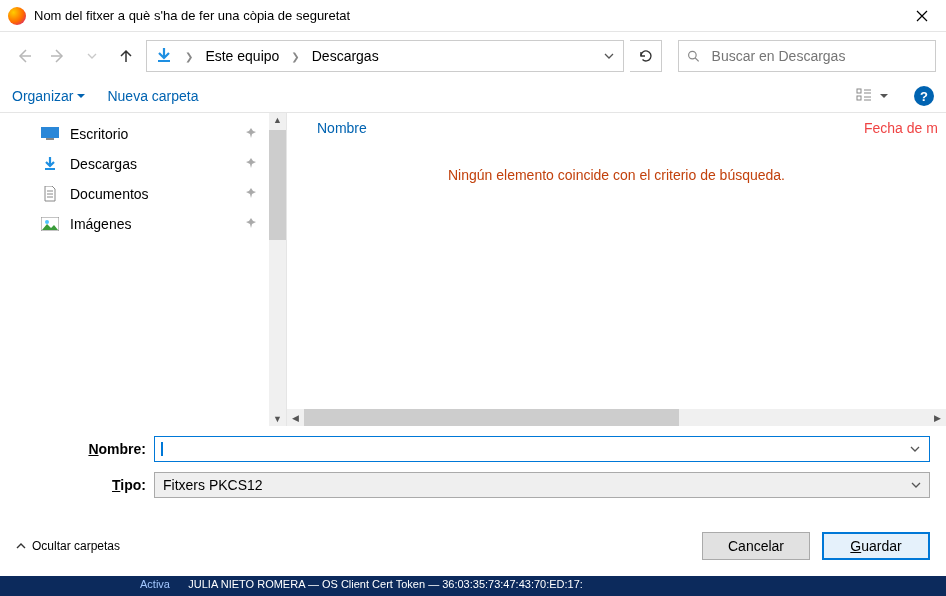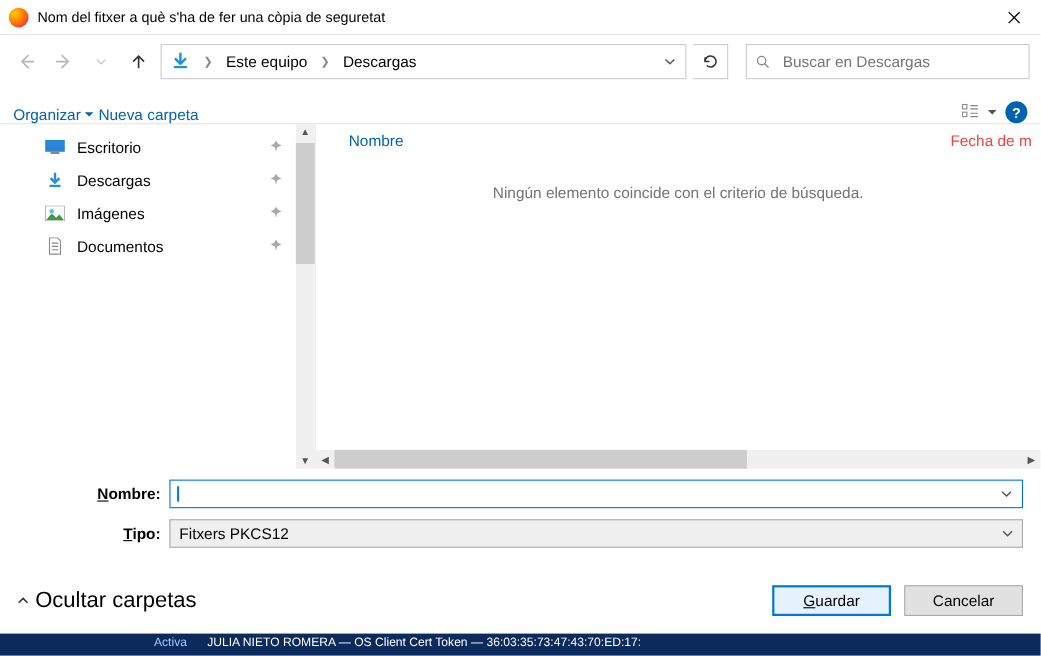--- a/index.html
+++ b/index.html
@@ -16,60 +16,60 @@
     .navbtn.disabled svg { opacity: .35; }
     .breadcrumb { flex: 1; display: flex; align-items: center; height: 32px; border: 1px solid #ccc; padding: 0 4px; gap: 2px; }
     .breadcrumb .dl-icon { width: 18px; height: 18px; margin: 0 4px; }
     .bc-sep { color: #888; padding: 0 6px; font-size: 10px; }
     .bc-item { padding: 2px 4px; font-size: 14px; }
     .bc-dd { width: 20px; text-align: center; color: #555; margin-left: auto; }
     .refresh { width: 32px; height: 32px; border: 1px solid #ccc; border-left: none; display: flex; align-items: center; justify-content: center; }
     .search { width: 258px; height: 32px; border: 1px solid #ccc; display: flex; align-items: center; padding: 0 8px; margin-left: 10px; gap: 12px; color: #777; }
     .search input { border: none; outline: none; width: 100%; font-size: 14px; }
 
-    .toolbar { display: flex; align-items: flex-end; height: 32px; padding: 0 12px; gap: 4px; }
+    .toolbar { display: flex; align-items: center; height: 32px; padding: 0 12px; gap: 22px; }
     .toolbar .link { color: #0063b1; font-size: 14px; cursor: pointer; display: flex; align-items: center; gap: 4px; }
     .toolbar .spacer { flex: 1; }
     .viewbtn { display: flex; align-items: center; gap: 6px; padding: 2px 4px; cursor: pointer; color: #555; }
     .helpbtn { width: 20px; height: 20px; border-radius: 50%; background: #0063b1; color: #fff; display: flex; align-items: center; justify-content: center; font-size: 13px; font-weight: bold; cursor: pointer; }
 
     .body { display: flex; height: 314px; border-top: 1px solid #e5e5e5; }
     .side { width: 286px; display: flex; position: relative; }
     .tree { flex: 1; padding-top: 6px; }
     .tree-item { display: flex; align-items: center; height: 30px; padding: 0 12px 0 40px; cursor: pointer; font-size: 14px; }
     .tree-item .pin { margin-left: auto; color: #8a8a8a; }
     .tree-vtrack { width: 17px; background: #f0f0f0; position: relative; }
     .tree-vtrack .thumb { position: absolute; top: 0; left: 0; right: 0; height: 110px; background: #cdcdcd; }
     .tree-vtrack .arrows { position: absolute; left: 0; right: 0; text-align: center; font-size: 9px; color: #555; }
 
     .icon-box { width: 20px; height: 16px; margin-right: 10px; display: inline-flex; align-items: center; justify-content: center; }
 
     .main { flex: 1; display: flex; flex-direction: column; border-left: 1px solid #e5e5e5; }
     .cols { display: flex; height: 30px; align-items: center; font-size: 14px; color: #333; }
     .cols .col-name { padding-left: 30px; flex: 1; color: #0063b1; }
     .cols .col-date { width: 82px; color: #ef4444; }
-    .empty { flex: 1; text-align: center; padding-top: 24px; color: #737373; font-size: 14px; }
+    .empty { flex: 1; text-align: center; padding-top: 24px; color: #c2410c; font-size: 14px; }
     .hscroll { height: 17px; background: #f0f0f0; display: flex; align-items: center; }
     .hscroll .ar { width: 17px; text-align: center; font-size: 9px; color: #555; }
     .hscroll .track { flex: 1; position: relative; height: 100%; }
     .hscroll .thumb { position: absolute; left: 0; top: 0; height: 100%; width: 60%; background: #cdcdcd; }
 
     .form { padding: 10px 16px 6px; }
     .form-row { display: flex; align-items: center; margin-bottom: 10px; }
     .form-row label { width: 138px; text-align: right; padding-right: 8px; font-size: 14px; font-weight: bold; }
     .form-row label .ul { text-decoration: underline; }
     .name-field { flex: 1; height: 26px; border: 1px solid #0078d7; display: flex; align-items: center; padding: 0 6px; }
     .name-field input { flex: 1; border: none; outline: none; font-size: 13px; }
     .name-field .dd { width: 16px; text-align: center; color: #555; }
     .type-field { flex: 1; height: 26px; border: 1px solid #aaa; background: #efefef; display: flex; align-items: center; padding: 0 8px; font-size: 14px; }
     .type-field .dd { margin-left: auto; color: #555; }
     .caret { border: 1px solid #0078d7; width: 0; height: 14px; }
 
     .footer { display: flex; align-items: center; padding: 18px 16px 20px; }
-    .hide-folders { display: flex; align-items: center; gap: 6px; font-size: 20px; cursor: pointer; text-align: right; }
+    .hide-folders { display: flex; align-items: center; gap: 6px; font-size: 12px; cursor: pointer; text-align: right; }
     .footer .spacer { flex: 1; }
     .btn { width: 108px; height: 28px; border: 1px solid #aaa; background: #e1e1e1; display: flex; align-items: center; justify-content: center; font-size: 14px; cursor: pointer; margin-left: 12px; }
     .btn.primary { border: 2px solid #0078d7; background: #e5f1fb; }
     .btn .ul { text-decoration: underline; }
 
     .bg-strip { position: absolute; left: 0; right: 0; bottom: 0; height: 20px; background: #0c2a5c; color: #a3c7ff; font-size: 11px; padding: 2px 120px 0 140px; overflow: hidden; white-space: nowrap; z-index: -1; }
     .bg-strip .w { color: #fff; }
   </style>
 </head>
 <body>
@@ -183,39 +183,39 @@
               <rect x="3" y="12" width="10" height="2" fill="#1e8fe2"></rect>
             </svg>
           </span>
         <span>Descargas</span>
         <span class="pin"><svg width="12" height="12" viewBox="0 0 12 12">
               <path d="M6 1 L8 4 L11 5 L7 7 L6 11 L5 7 L1 5 L4 4 Z" fill="#aaa"></path>
             </svg></span>
       </div>
       <div class="tree-item">
         <span class="icon-box">
+            <svg width="14" height="16" viewBox="0 0 14 16">
+              <path d="M2 0 H9 L12 3 V15 H2 Z" fill="#fff" stroke="#888"></path>
+              <path d="M4 5 H10 M4 8 H10 M4 11 H10" stroke="#888"></path>
+            </svg>
+          </span>
+        <span>Documentos</span>
+        <span class="pin"><svg width="12" height="12" viewBox="0 0 12 12">
+              <path d="M6 1 L8 4 L11 5 L7 7 L6 11 L5 7 L1 5 L4 4 Z" fill="#aaa"></path>
+            </svg></span>
+      </div>
+      <div class="tree-item">
+        <span class="icon-box">
             <svg width="18" height="14" viewBox="0 0 18 14">
               <rect x="0" y="0" width="18" height="14" fill="#fff" stroke="#888"></rect>
               <circle cx="6" cy="5" r="2" fill="#4fc3ff"></circle>
               <path d="M1 13 L6 7 L10 11 L13 8 L17 13 Z" fill="#3a9c3a"></path>
             </svg>
           </span>
         <span>Imágenes</span>
-        <span class="pin"><svg width="12" height="12" viewBox="0 0 12 12">
-              <path d="M6 1 L8 4 L11 5 L7 7 L6 11 L5 7 L1 5 L4 4 Z" fill="#aaa"></path>
-            </svg></span>
-      </div>
-      <div class="tree-item">
-        <span class="icon-box">
-            <svg width="14" height="16" viewBox="0 0 14 16">
-              <path d="M2 0 H9 L12 3 V15 H2 Z" fill="#fff" stroke="#888"></path>
-              <path d="M4 5 H10 M4 8 H10 M4 11 H10" stroke="#888"></path>
-            </svg>
-          </span>
-        <span>Documentos</span>
         <span class="pin"><svg width="12" height="12" viewBox="0 0 12 12">
               <path d="M6 1 L8 4 L11 5 L7 7 L6 11 L5 7 L1 5 L4 4 Z" fill="#aaa"></path>
             </svg></span>
       </div>
     </div>
     <div class="tree-vtrack">
       <div class="arrows" style="top:2px">▲</div>
       <div class="thumb" style="top:17px"></div>
       <div class="arrows" style="bottom:2px">▼</div>
     </div>
@@ -260,21 +260,21 @@
 </div>
 
 <div class="footer">
   <div class="hide-folders">
     <svg width="10" height="10" viewBox="0 0 10 10">
         <path d="M1 7 L5 3 L9 7" fill="none" stroke="#333" stroke-width="1.4"></path>
       </svg>
     <span>Ocultar carpetas</span>
   </div>
   <div class="spacer"></div>
+  <div class="btn">Cancelar</div>
   <div class="btn primary">
       <span><span class="ul">G</span><span>uardar</span></span>
     </div>
-  <div class="btn">Cancelar</div>
 </div>
 
 <div class="bg-strip">
   <span>Activa</span>&nbsp;&nbsp;&nbsp;&nbsp;&nbsp;&nbsp;<span class="w">JULIA NIETO ROMERA — OS Client Cert Token — 36:03:35:73:47:43:70:ED:17:</span>
 </div>
 
 </body></html>

